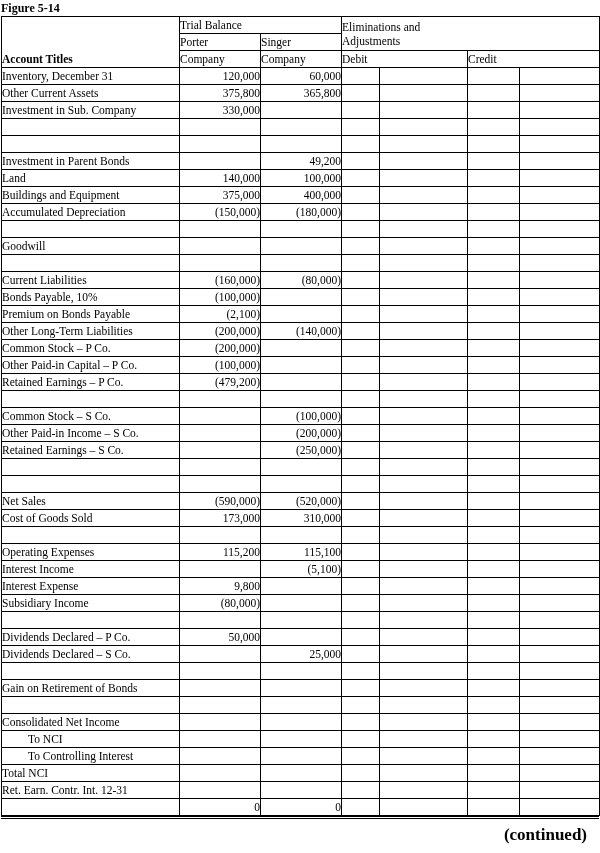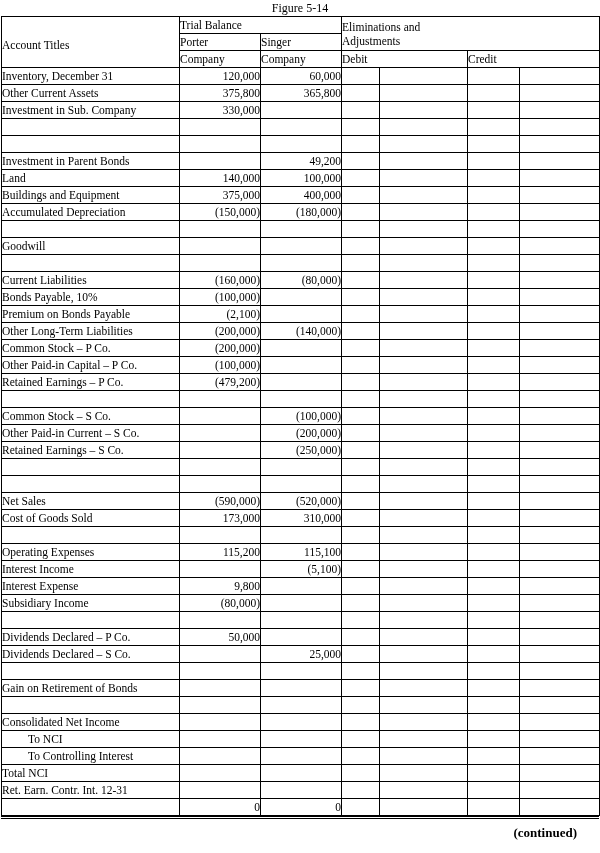--- a/index.html
+++ b/index.html
@@ -15,22 +15,21 @@
     overflow: hidden;
   }
   #page {
     position: relative;
     width: 600px;
     height: 853px;
     box-sizing: border-box;
     padding: 0 1px;
   }
   .fig-title {
-    text-align: center;
-    font-weight: normal;
+    font-weight: bold;
     font-size: 12px;
     line-height: 14px;
     padding-top: 1px;
     padding-bottom: 1px;
     letter-spacing: 0px;
   }
   table.ws {
     border-collapse: collapse;
     width: 598px;
     table-layout: fixed;
@@ -86,23 +85,23 @@
     height: 3px;
     border: none;
     border-top: 1px solid #000;
     border-bottom: 1px solid #000;
     background: #fff;
     box-sizing: border-box;
   }
   .footnote {
     text-align: right;
     font-weight: bold;
-    font-size: 13px;
+    font-size: 17px;
     padding-top: 6px;
-    padding-right: 22px;
+    padding-right: 12px;
   }
 </style>
 </head>
 <body>
 
 <div id="page">
 
   <div class="fig-title">Figure 5-14</div>
 
   <table class="ws">
@@ -110,21 +109,21 @@
       <col class="c-title">
         <col class="c-porter">
         <col class="c-singer">
       <col class="c-ea1">
         <col class="c-ea2">
         <col class="c-ea3">
         <col class="c-ea4">
     </colgroup>
     <thead>
       <tr>
-        <td rowspan="3" class="title" style="vertical-align:bottom;padding-bottom:15px;">Account Titles</td>
+        <td rowspan="3" class="title" style="vertical-align:bottom;padding-bottom:1px;font-weight:bold;">Account Titles</td>
         <td colspan="2" class="hdr-center">Trial Balance</td>
         <td colspan="4" rowspan="2" class="hdr-center two-line">
           <div>Eliminations and</div>
           <div>Adjustments</div>
         </td>
       </tr>
       <tr>
         <td class="hdr-center no-bottom">Porter</td>
         <td class="hdr-center no-bottom">Singer</td>
       </tr>
@@ -319,21 +318,21 @@
         <tr>
           <td class="title">Common Stock – S Co.</td>
           <td class="num"></td>
           <td class="num">(100,000)</td>
           <td class="blankcell"></td>
           <td class="blankcell"></td>
           <td class="blankcell"></td>
           <td class="blankcell"></td>
         </tr>
         <tr>
-          <td class="title">Other Paid-in Current – S Co.</td>
+          <td class="title">Other Paid-in Income – S Co.</td>
           <td class="num"></td>
           <td class="num">(200,000)</td>
           <td class="blankcell"></td>
           <td class="blankcell"></td>
           <td class="blankcell"></td>
           <td class="blankcell"></td>
         </tr>
         <tr>
           <td class="title">Retained Earnings – S Co.</td>
           <td class="num"></td>

